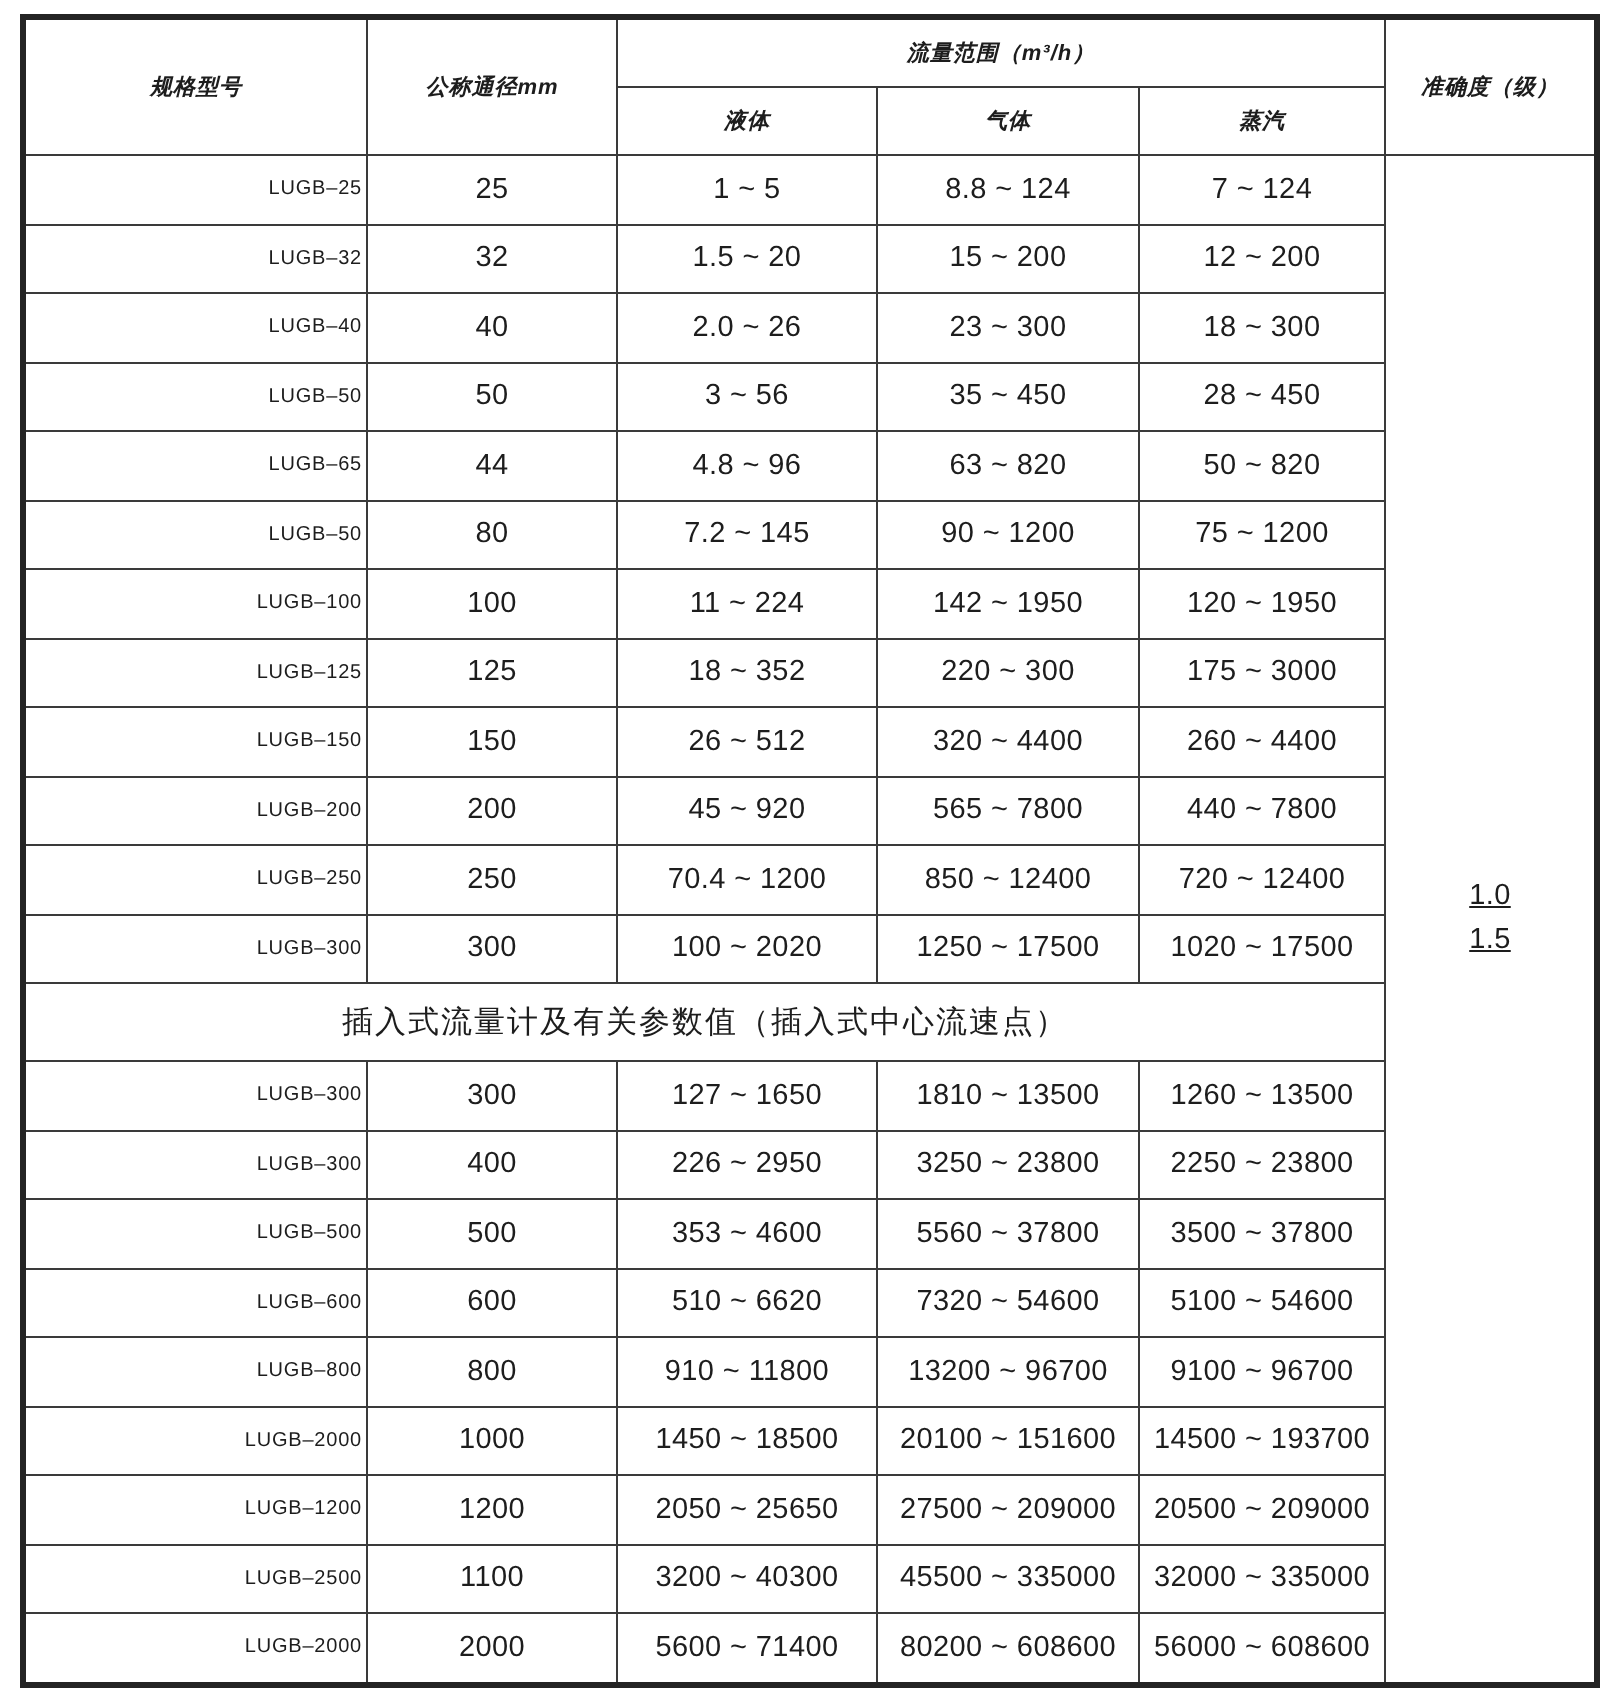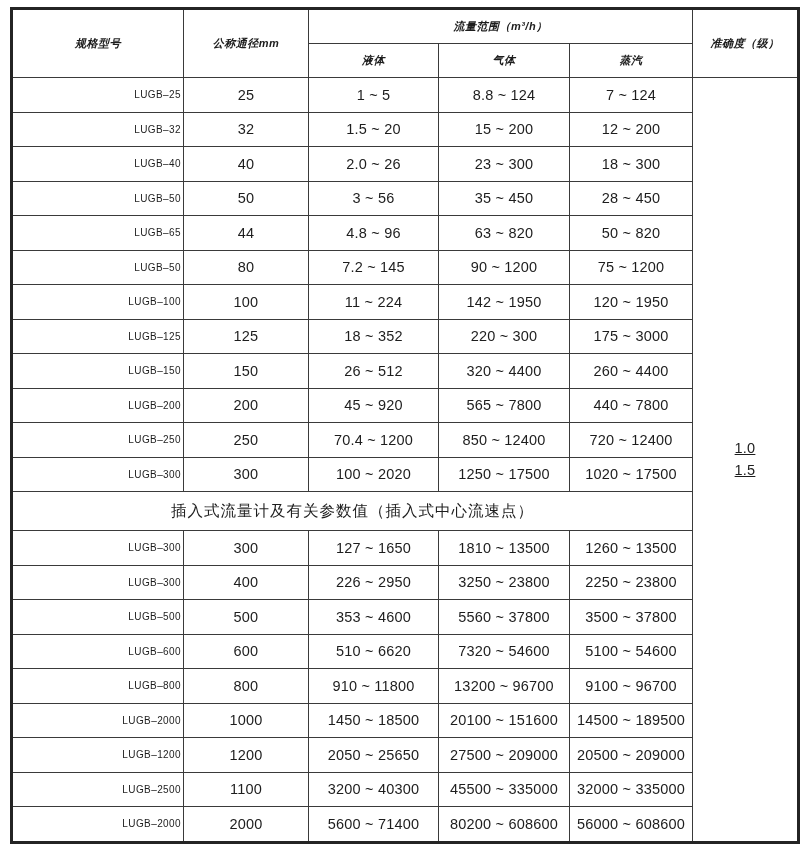--- a/index.html
+++ b/index.html
@@ -219,21 +219,21 @@
           <td class="dn-cell">800</td>
           <td class="liquid-cell">910 ~ 11800</td>
           <td class="gas-cell">13200 ~ 96700</td>
           <td class="steam-cell">9100 ~ 96700</td>
         </tr>
         <tr class="drow">
           <td class="model-cell">LUGB–2000</td>
           <td class="dn-cell">1000</td>
           <td class="liquid-cell">1450 ~ 18500</td>
           <td class="gas-cell">20100 ~ 151600</td>
-          <td class="steam-cell">14500 ~ 189500</td>
+          <td class="steam-cell">14500 ~ 193700</td>
         </tr>
         <tr class="drow">
           <td class="model-cell">LUGB–1200</td>
           <td class="dn-cell">1200</td>
           <td class="liquid-cell">2050 ~ 25650</td>
           <td class="gas-cell">27500 ~ 209000</td>
           <td class="steam-cell">20500 ~ 209000</td>
         </tr>
         <tr class="drow">
           <td class="model-cell">LUGB–2500</td>

